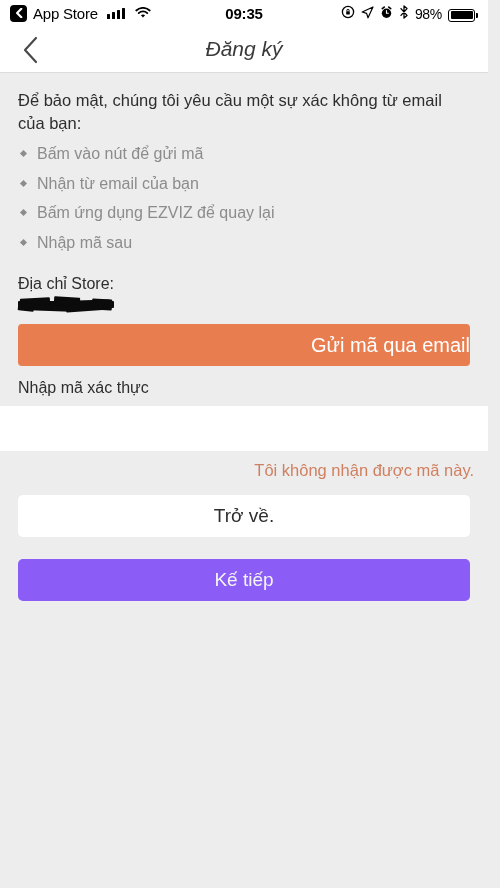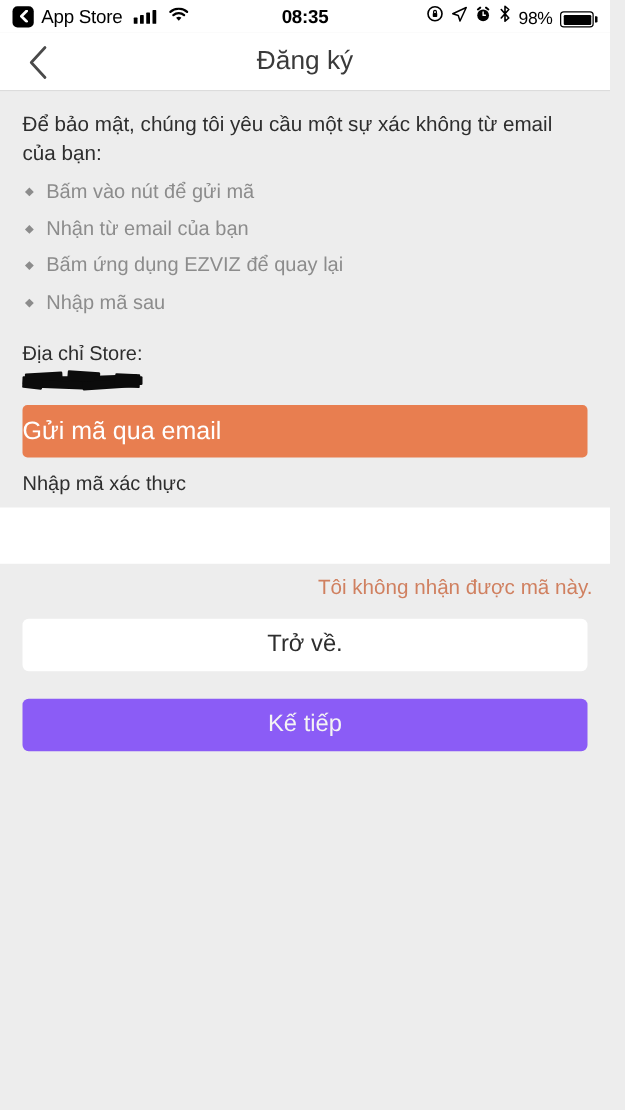--- a/index.html
+++ b/index.html
@@ -43,21 +43,21 @@
     width:27px; height:13px; border:1.5px solid #000; border-radius:3px;
     padding:1.5px; display:flex;
   }
   .batt-fill { background:#000; width:100%; border-radius:1px; }
   .batt-cap { width:2px; height:5px; background:#000; border-radius:0 1px 1px 0; margin-left:1px; }
 
   
   .navbar {
     position:relative; height:47px; background:#fff;
     border-bottom:1px solid #dcdcdc;
-    display:flex; align-items:center;
+    display:flex; align-items:center;font-style:italic;
   }
   .nav-back {
     position:absolute; left:22px; top:0; height:47px;
     display:flex; align-items:center; cursor:pointer;
   }
   .nav-title {
     width:100%; text-align:center; font-size:21px; color:#3a3a3a;
   }
 
   
@@ -97,21 +97,21 @@
   .r4 { left:58px;top:3px;  width:34px; height:9px; transform:rotate(-2deg); }
   .r5 { left:10px;top:8px;  width:44px; height:6px; transform:rotate(2deg); }
   .r6 { left:48px;top:7px;  width:44px; height:7px; transform:rotate(-4deg); }
   .r7 { left:0px; top:6px;  width:16px; height:8px; transform:rotate(6deg); }
   .r8 { left:74px;top:2px;  width:20px; height:11px; transform:rotate(3deg); }
 
   .send-btn {
     display:block; width:calc(100% - 36px); margin:12px 18px 0 18px;
     height:42px; background:#e87e50; border:none; border-radius:4px;
     color:#fff; font-size:20px; font-family:"Liberation Sans", sans-serif;
-    cursor:pointer; text-align:left; line-height:42px;
+    cursor:pointer; text-align:right; line-height:42px;
   }
 
   .code-label {
     padding:13px 18px 9px 18px; font-size:16px; color:#2e2e2e;
   }
   .code-input {
     display:block; width:100%; height:45px; background:#fff;
     border:none; outline:none; padding:0 18px;
     font-size:17px; font-family:"Liberation Sans", sans-serif; color:#2e2e2e;
   }
@@ -156,21 +156,21 @@
         </span>
       <span class="wifi">
         <svg width="16" height="12" viewBox="0 0 16 12">
           <path d="M8 10.6 L5.9 8.2 C6.5 7.7 7.2 7.45 8 7.45 C8.8 7.45 9.5 7.7 10.1 8.2 Z" fill="#000"></path>
           <path d="M3.7 6.1 C4.9 5.0 6.4 4.4 8 4.4 C9.6 4.4 11.1 5.0 12.3 6.1" stroke="#000" stroke-width="1.8" fill="none" stroke-linecap="round"></path>
           <path d="M1.3 3.5 C3.1 1.8 5.5 0.85 8 0.85 C10.5 0.85 12.9 1.8 14.7 3.5" stroke="#000" stroke-width="1.8" fill="none" stroke-linecap="round"></path>
         </svg>
       </span>
     </div>
 
-    <div class="sb-center">08:35</div>
+    <div class="sb-center">09:35</div>
 
     <div class="sb-right">
       <span>
         <svg width="14" height="14" viewBox="0 0 14 14">
           <circle cx="7" cy="7" r="5.6" stroke="#000" stroke-width="1.3" fill="none"></circle>
           <rect x="5.2" y="6.3" width="3.6" height="3.2" rx="0.6" fill="#000"></rect>
           <path d="M5.9 6.3 V5.4 a1.1 1.1 0 0 1 2.2 0 V6.3" stroke="#000" stroke-width="1" fill="none"></path>
         </svg>
       </span>
       <span>

